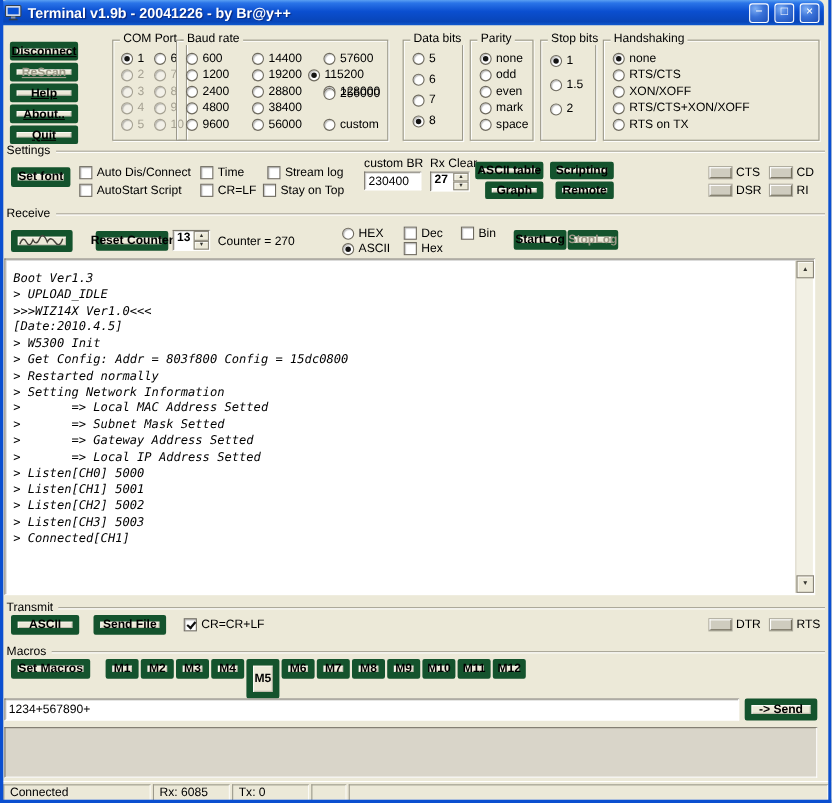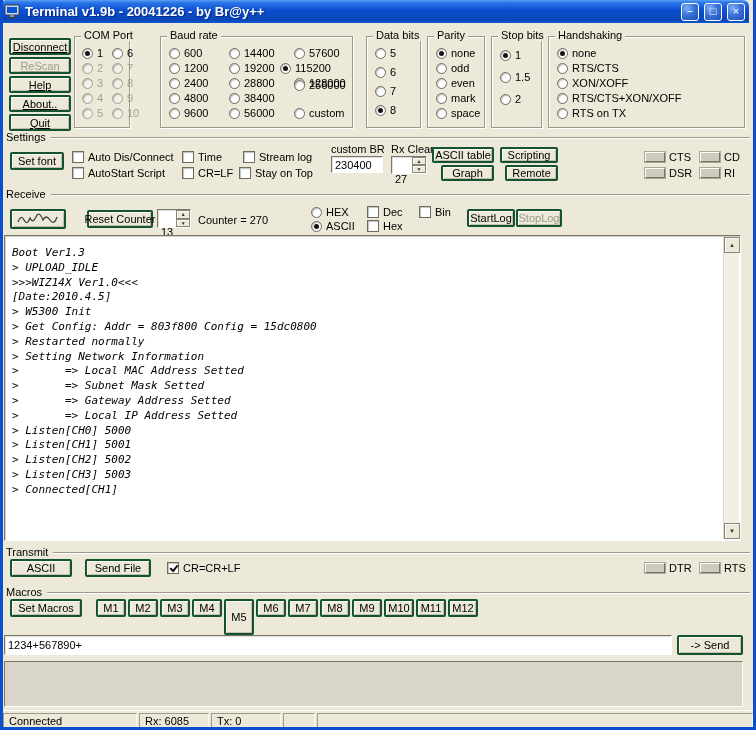--- a/index.html
+++ b/index.html
@@ -9,40 +9,40 @@
   
   .titlebar{position:absolute;left:0;top:0;width:749px;height:23px;border-radius:6px 6px 0 0;
     background:linear-gradient(180deg,#5aa0f2 0%,#2a74e8 12%,#0b4fd0 45%,#0845b8 86%,#1059cf 100%);
     display:flex;align-items:center;gap:5px;padding:0 4px;z-index:40;}
   .title-text{flex:1;color:#fff;font-weight:bold;font-size:13px;text-shadow:1px 1px 1px #09287c;white-space:nowrap;overflow:hidden;}
   .tb-btn{width:18px;height:18px;border:1px solid #fff;border-radius:3px;color:#fff;font-size:11px;line-height:1;
     display:flex;align-items:center;justify-content:center;
     background:radial-gradient(circle at 30% 25%,#7fb0f5 0%,#3a72d8 45%,#1c4fb8 100%);}
   .app-icon{width:16px;height:15px;display:block;}
   
-  .btn{position:absolute;background:#ece9d8;border:2px solid #14532d;border-radius:2px;
+  .btn{position:absolute;background:#ece9d8;border:6px solid #14532d;border-radius:2px;
     box-shadow:inset 1px 1px 0 #fbfaf6,inset -1px -1px 0 #c2beb0;
-    display:flex;align-items:center;justify-content:center;font-size:11px;color:#000;white-space:nowrap;cursor:default;}
+    display:flex;align-items:center;justify-content:center;font-size:11px;color:#000;white-space:nowrap;cursor:default;font-weight:bold;}
   .btn.u{text-decoration:underline;}
   .btn.disabled{color:#9d9988;}
   .group{position:absolute;border:1px solid #9c998b;box-shadow:inset 1px 1px 0 #fff,1px 1px 0 #fff;}
   .group-label{position:absolute;top:-8px;left:6px;background:#ece9d8;padding:0 3px;white-space:nowrap;}
   .radio,.checkbox,.indicator{position:absolute;display:flex;align-items:center;gap:4px;white-space:nowrap;line-height:12px;}
   .rb{width:11px;height:11px;border-radius:50%;background:#fff;border:1px solid #6e6a5e;box-shadow:inset 1px 1px 1px rgba(0,0,0,.25);position:relative;flex:none;}
   .radio.checked .rb::after{content:"";position:absolute;left:2px;top:2px;width:5px;height:5px;border-radius:50%;background:#141414;}
   .radio.disabled{color:#a5a192;}
   .radio.disabled .rb{border-color:#a5a192;background:#f3f1e9;}
   .cb{width:12px;height:12px;background:#fff;border:1px solid #6e6a5e;box-shadow:inset 1px 1px 1px rgba(0,0,0,.25);position:relative;flex:none;}
   .checkbox.checked .cb::after{content:"";position:absolute;left:2px;top:2px;width:6px;height:3px;border-left:2px solid #101010;border-bottom:2px solid #101010;transform:rotate(-50deg);}
   .section-header{position:absolute;left:6px;right:6px;display:flex;align-items:center;gap:5px;height:12px;z-index:5;}
   .section-line{flex:1;height:2px;border-top:1px solid #9c998b;border-bottom:1px solid #fff;margin-top:1px;}
   .label{position:absolute;white-space:nowrap;}
   .field{position:absolute;background:#fff;border:1px solid;border-color:#7a766a #fff #fff #7a766a;box-shadow:inset 1px 1px 0 rgba(64,64,58,.18);font-size:11px;padding:1px 3px;font-family:"Liberation Sans",sans-serif;color:#000;}
   .spinner{position:absolute;display:flex;background:#fff;border:1px solid;border-color:#7a766a #fff #fff #7a766a;box-shadow:inset 1px 1px 0 rgba(64,64,58,.18);}
-  .spin-val{flex:1;padding:16px 3px;}
+  .spin-val{flex:1;padding:0 3px;font-weight:bold;}
   .spin-btns{width:14px;display:flex;flex-direction:column;}
   .spin-btns span{flex:1;background:#ece9d8;border:1px solid #8a867a;box-shadow:inset 1px 1px 0 #fbfaf6;font-size:5px;display:flex;align-items:center;justify-content:center;color:#30302b;}
   .led{width:20px;height:10px;background:#cfccbf;border:1px solid;border-color:#fff #75715f #75715f #fff;box-shadow:0 0 0 1px #aaa79a;flex:none;}
   
   .terminal{position:absolute;left:4px;top:235px;width:737px;height:306px;background:#fff;border:1px solid;border-color:#7a766a #fff #fff #7a766a;box-shadow:inset 1px 1px 0 rgba(64,64,58,.25);font-style:italic;}
   .term-text{position:absolute;left:7px;top:10px;right:22px;bottom:3px;font-family:"DejaVu Sans Mono",monospace;font-size:11px;line-height:14.8px;white-space:pre;overflow:hidden;tab-size:8;}
   .vscroll{position:absolute;right:1px;top:1px;width:16px;height:calc(100% - 2px);background:#f2f0e4;border-left:1px solid #dcd8cb;}
   .sb-btn{position:absolute;left:0;width:16px;height:16px;background:#ece9d8;border:1px solid #8a867a;box-shadow:inset 1px 1px 0 #fbfaf6;font-size:6px;display:flex;align-items:center;justify-content:center;color:#34342e;}
   .sb-btn.up{top:0;} .sb-btn.down{bottom:0;}
   
@@ -66,21 +66,21 @@
   <span class="tb-btn">□</span>
   <span class="tb-btn">×</span>
 </div>
 
 <div class="btn u" style="left:9px;top:38px;width:62px;height:17px">Disconnect</div>
 <div class="btn u disabled" style="left:9px;top:57px;width:62px;height:17px">ReScan</div>
 <div class="btn u" style="left:9px;top:76px;width:62px;height:17px">Help</div>
 <div class="btn u" style="left:9px;top:95px;width:62px;height:17px">About..</div>
 <div class="btn u" style="left:9px;top:114px;width:62px;height:17px">Quit</div>
 
-<div class="group" style="left:74px;top:36px;width:56px;height:92px">
+<div class="group" style="left:102px;top:36px;width:68px;height:92px">
   <span class="group-label">COM Port</span>
   <label class="radio checked" style="left:7px;top:10px">
       <span class="rb"></span>
       <span>1</span>
     </label>
   <label class="radio disabled" style="left:7px;top:25px">
       <span class="rb"></span>
       <span>2</span>
     </label>
   <label class="radio disabled" style="left:7px;top:40px">

